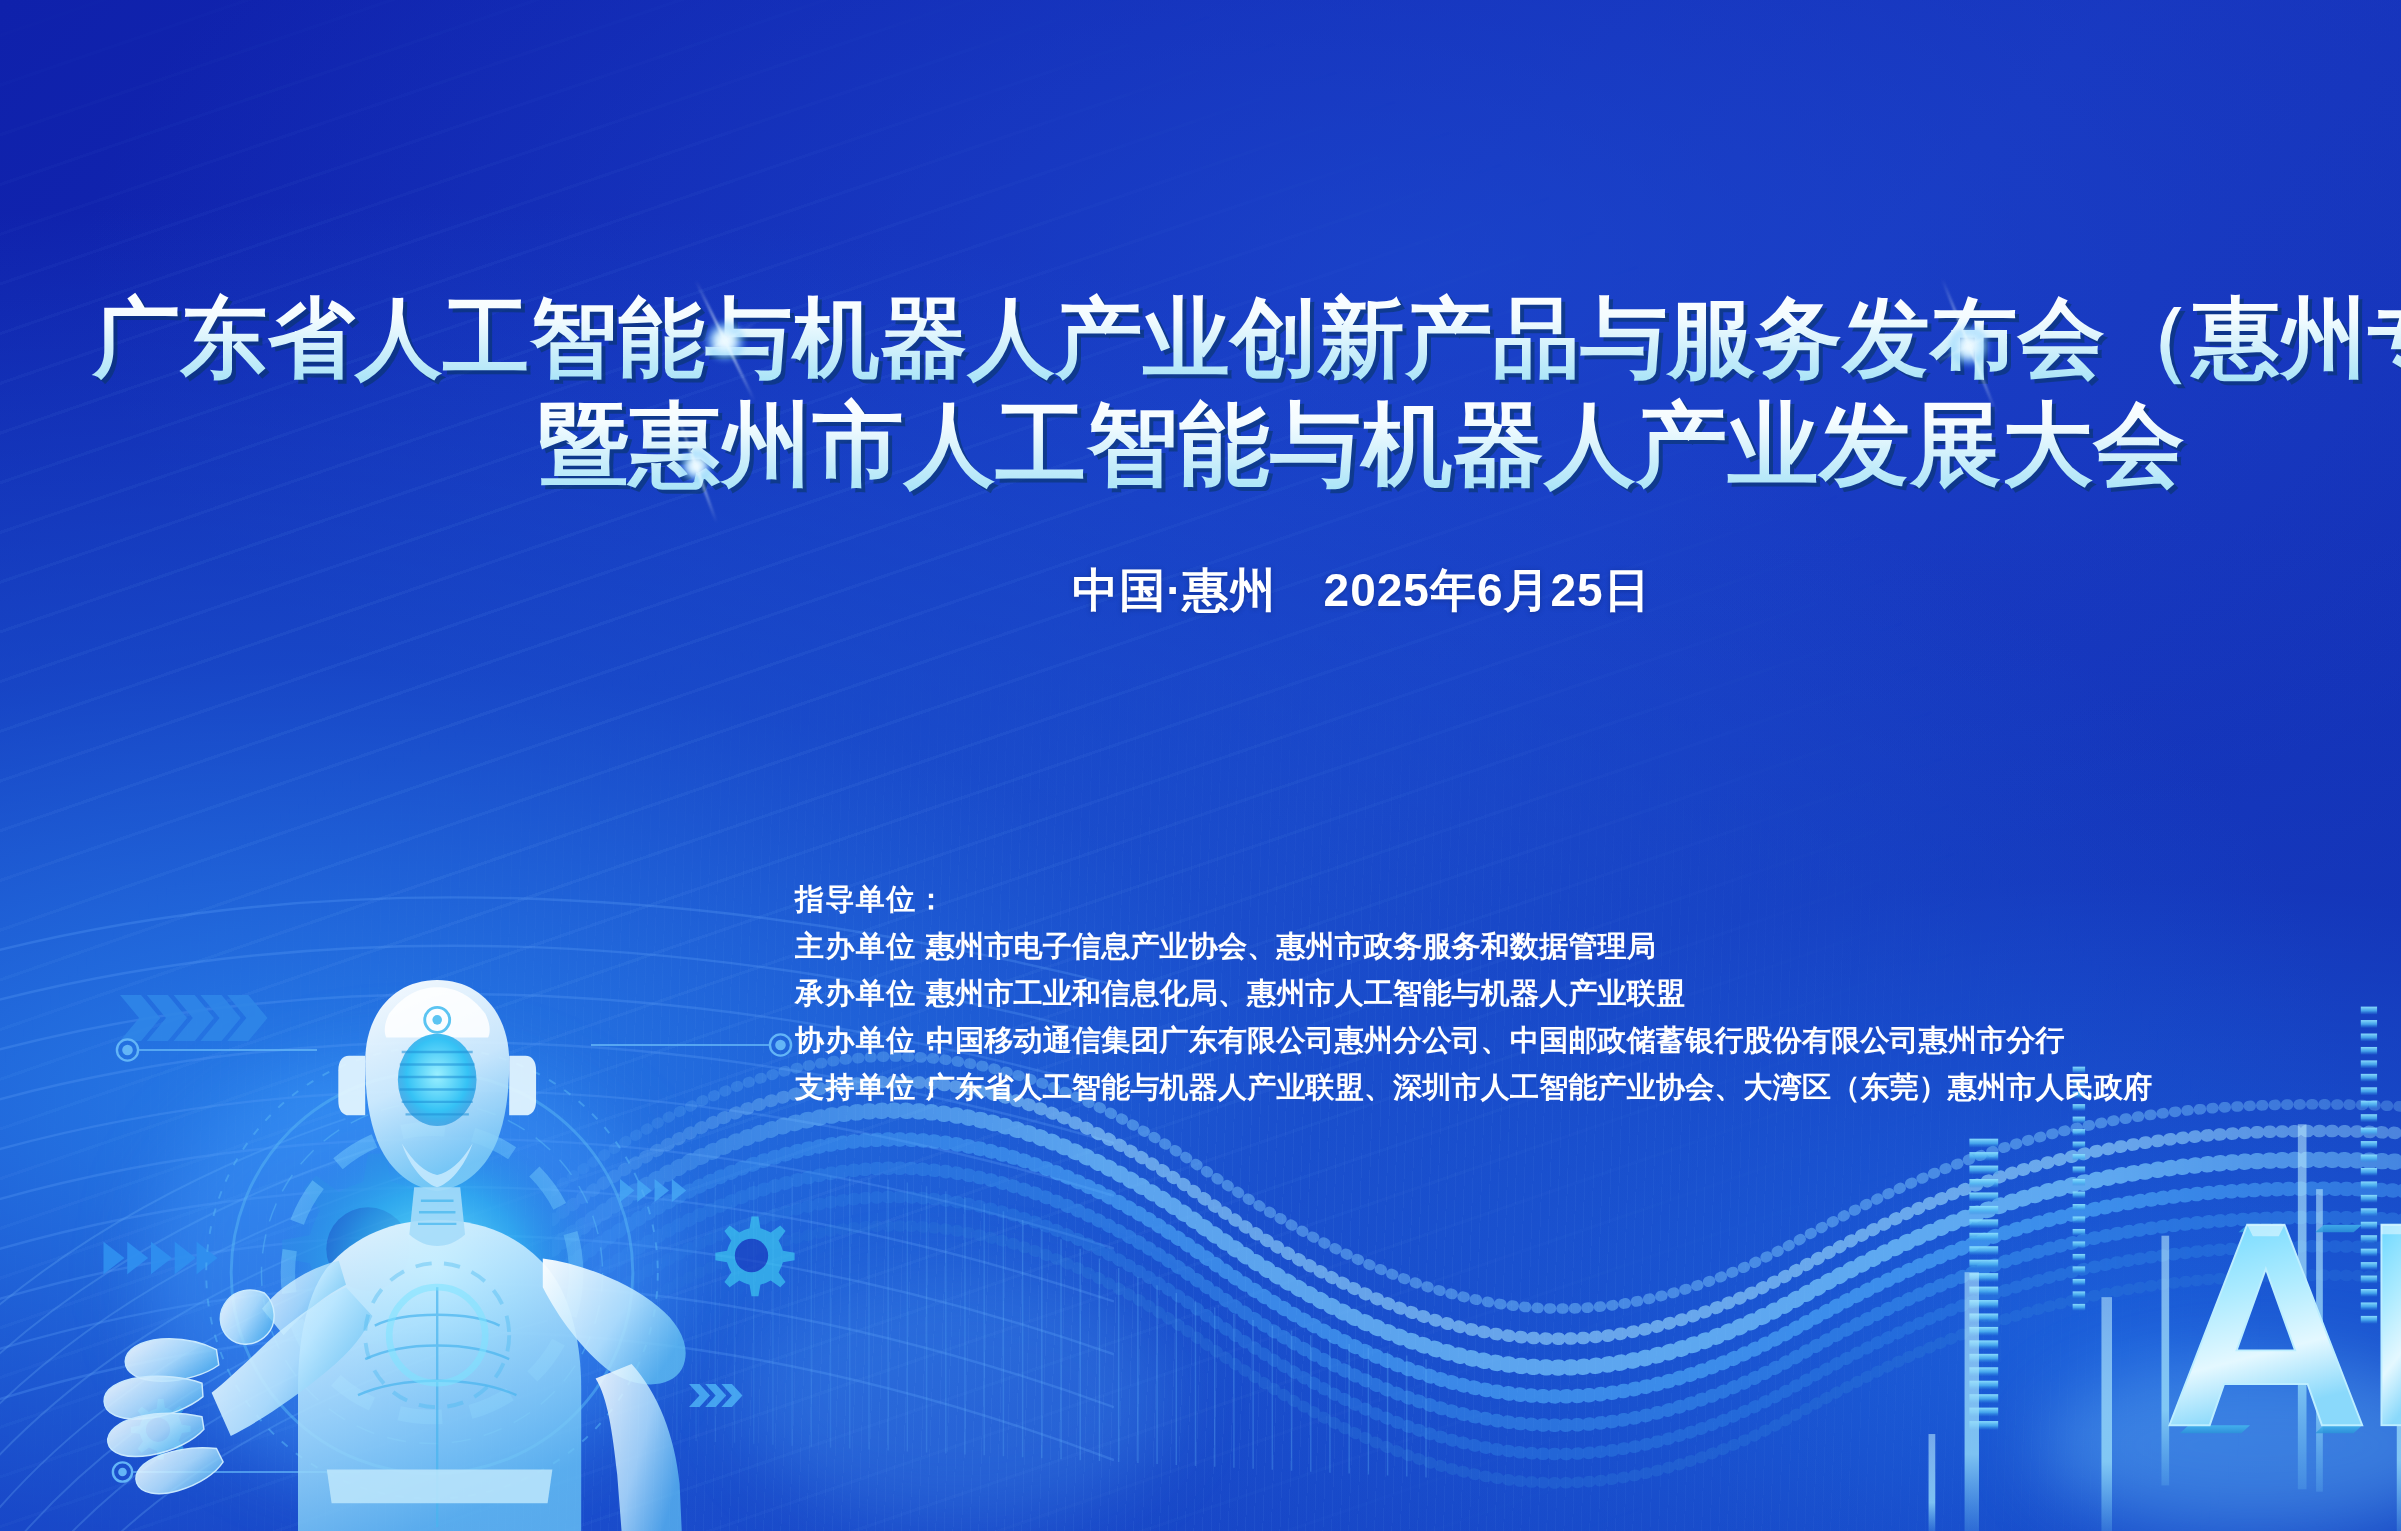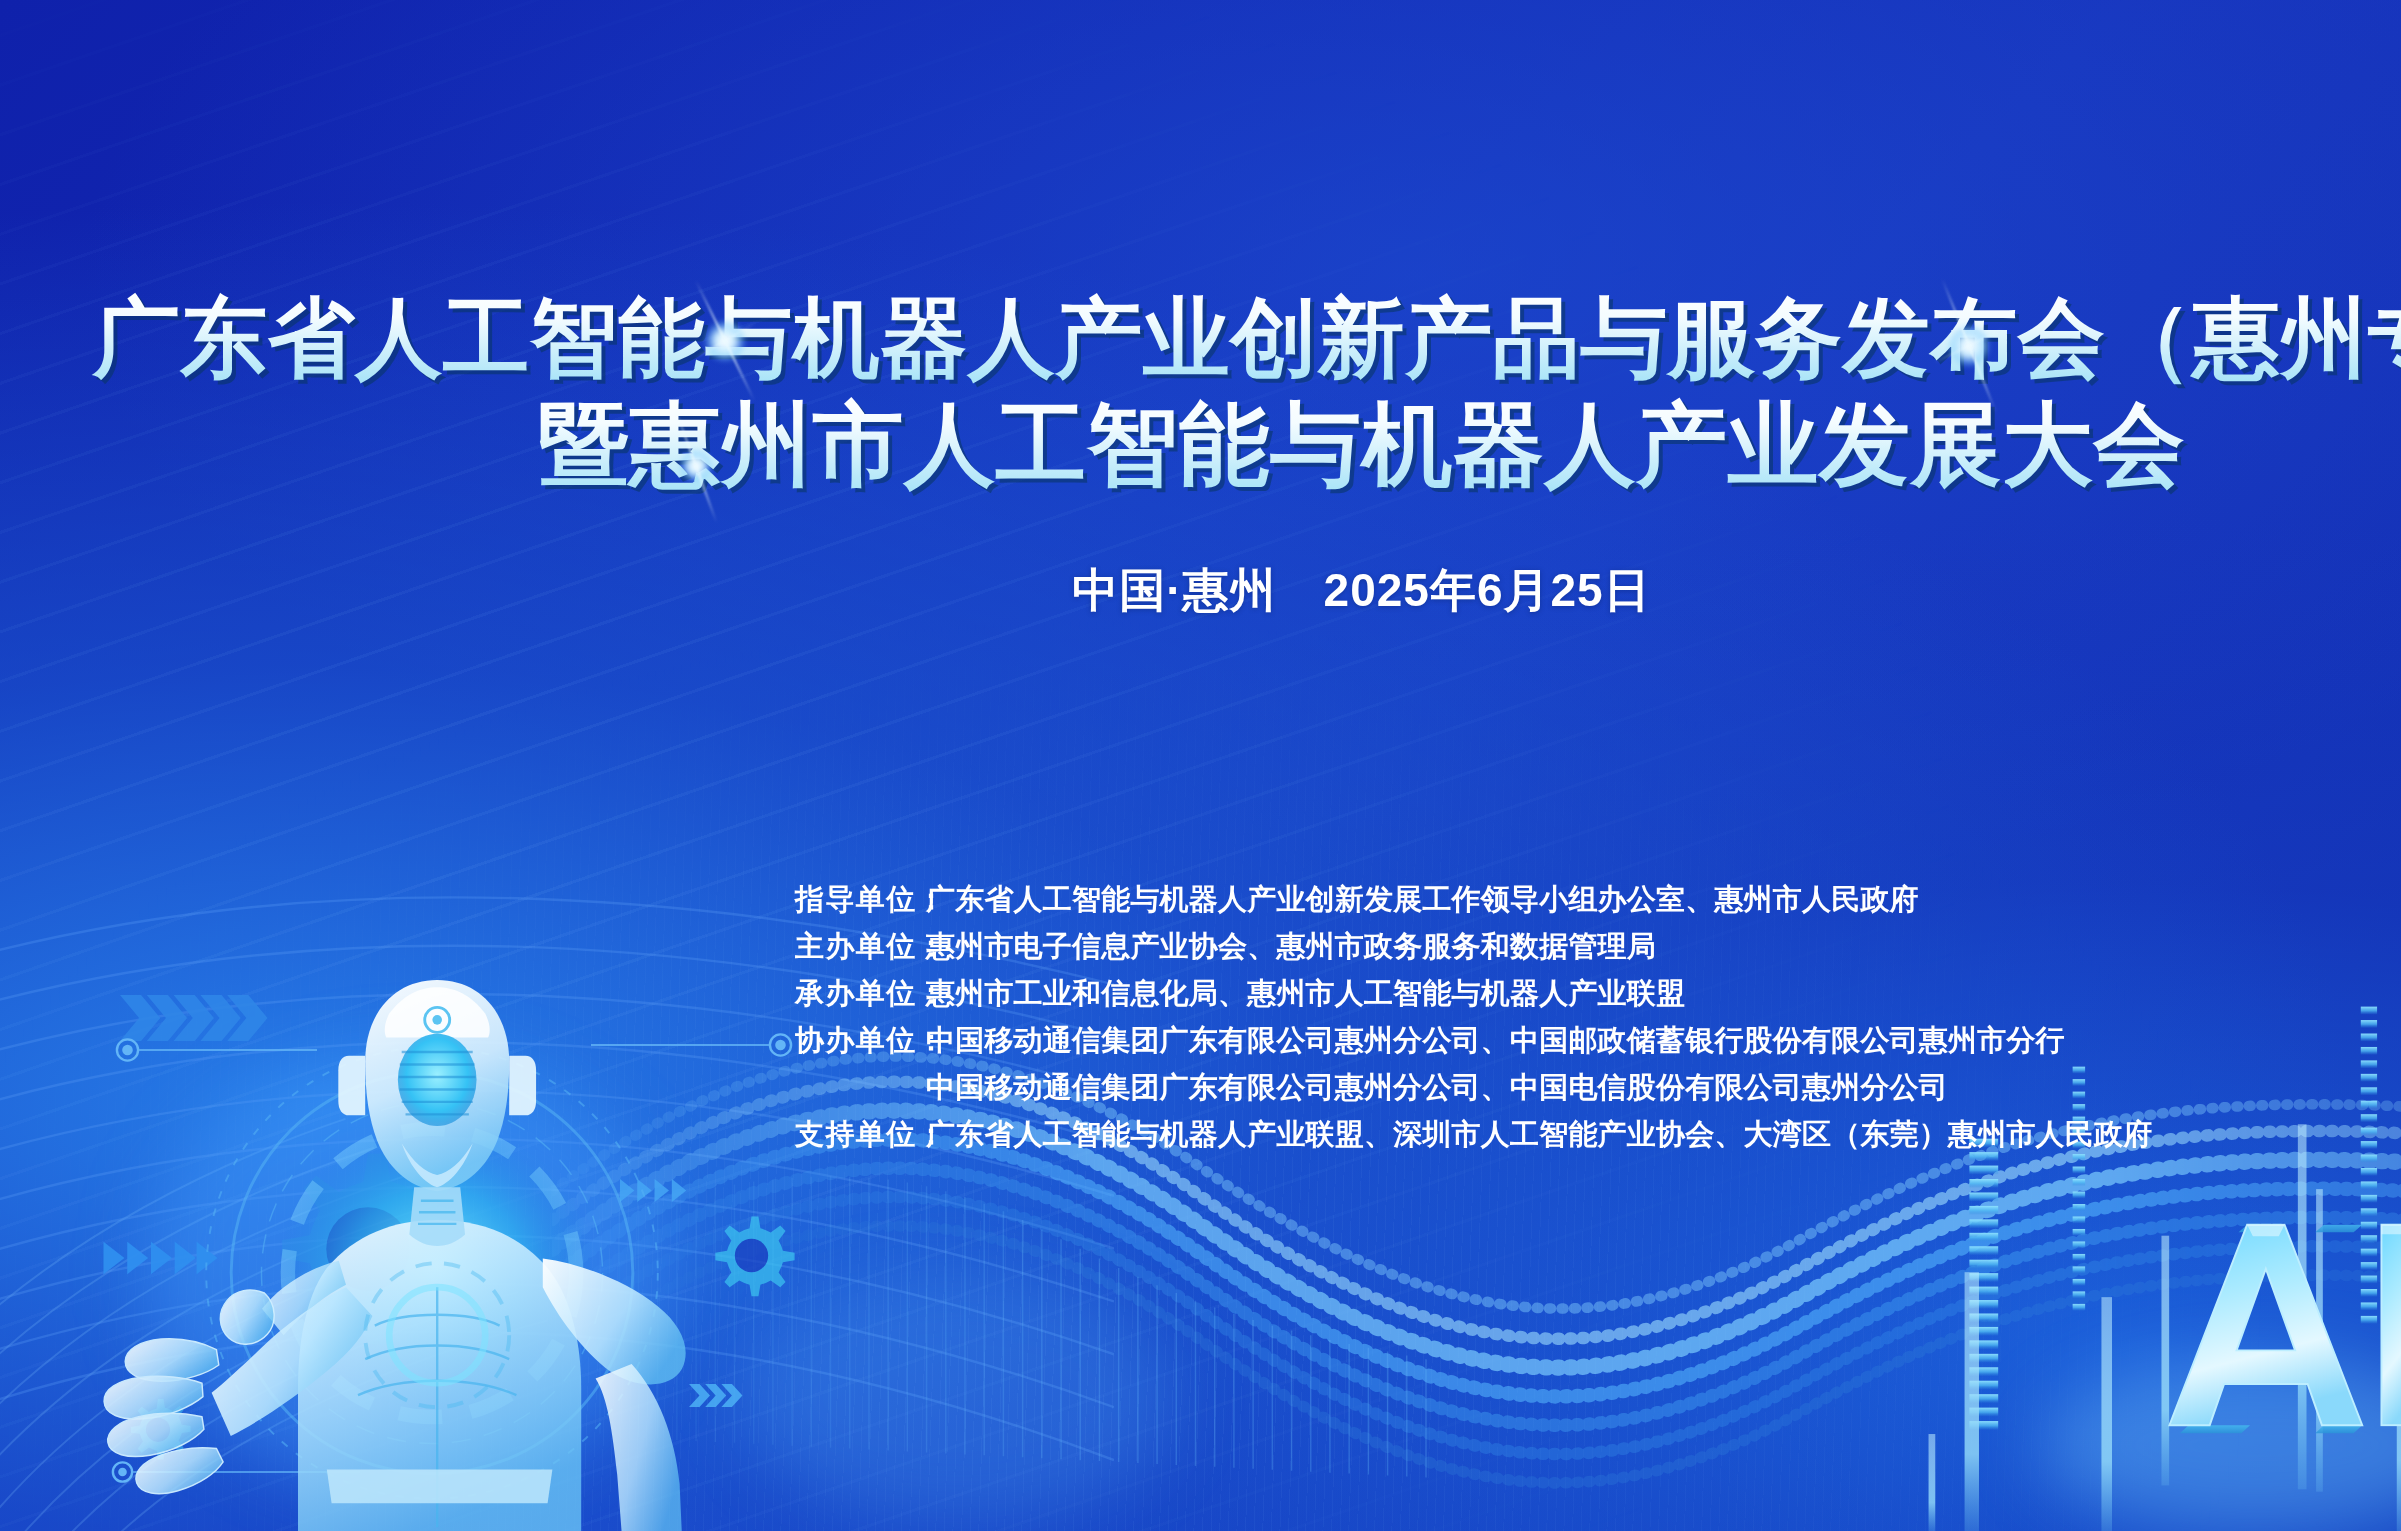--- a/index.html
+++ b/index.html
@@ -584,38 +584,33 @@
   <div class="flare" style="left:629px;top:399px;width:134px;height:134px;">
     <div class="core" style="width:34px;height:34px;"></div>
     <div class="streak" style="width:120px;height:1.9px;transform:translate(-50%,-50%) rotate(70deg);"></div>
   </div>
 
   <div class="subtitle">中国·惠州　2025年6月25日</div>
 
   <div class="orgs">
     <div class="org-row">
       <span class="org-label">指导单位：</span>
-      <span class="org-value">广东省人工智能与机器人产业创新发展工作领导小组办公室、惠州市人民政府</span>
     </div>
     <div class="org-row">
       <span class="org-label">主办单位：</span>
       <span class="org-value">惠州市电子信息产业协会、惠州市政务服务和数据管理局</span>
     </div>
     <div class="org-row">
       <span class="org-label">承办单位：</span>
       <span class="org-value">惠州市工业和信息化局、惠州市人工智能与机器人产业联盟</span>
     </div>
     <div class="org-row">
       <span class="org-label">协办单位：</span>
       <span class="org-value">中国移动通信集团广东有限公司惠州分公司、中国邮政储蓄银行股份有限公司惠州市分行</span>
     </div>
-    <div class="org-row cont">
-      <span class="org-label">协办单位：</span>
-      <span class="org-value">中国移动通信集团广东有限公司惠州分公司、中国电信股份有限公司惠州分公司</span>
-    </div>
     <div class="org-row">
       <span class="org-label">支持单位：</span>
       <span class="org-value">广东省人工智能与机器人产业联盟、深圳市人工智能产业协会、大湾区（东莞）惠州市人民政府</span>
     </div>
   </div>
 
 </div>
 
 
 </body></html>

